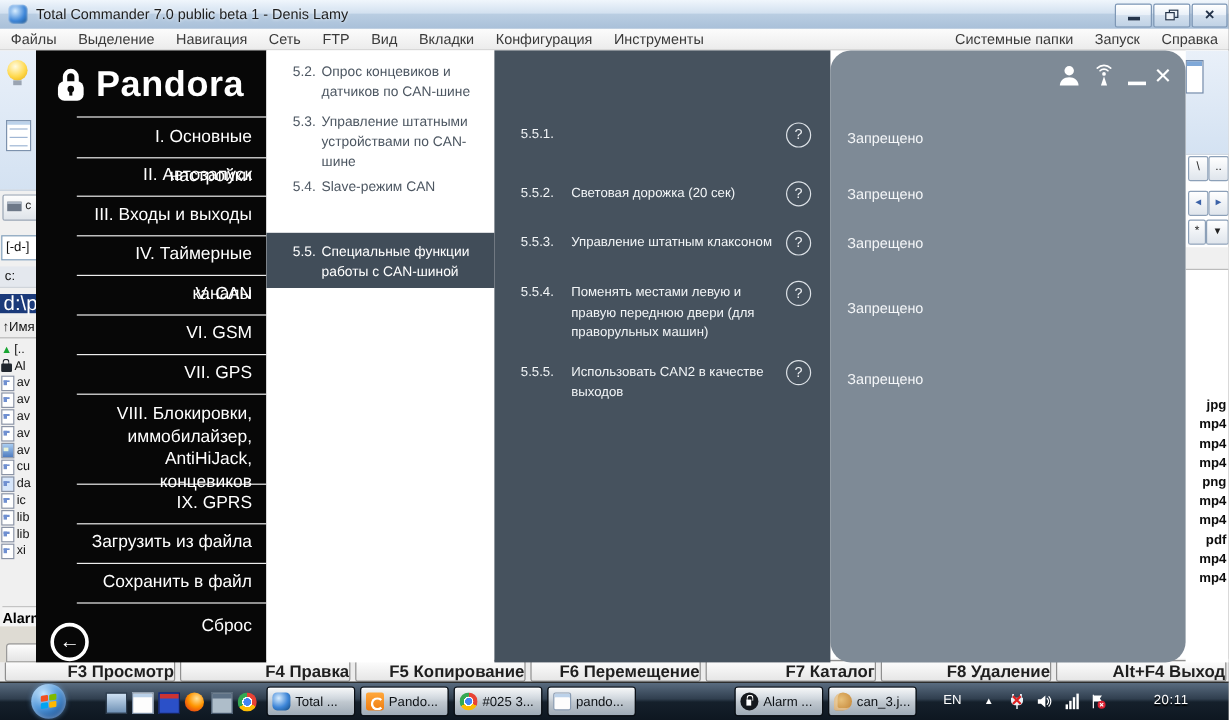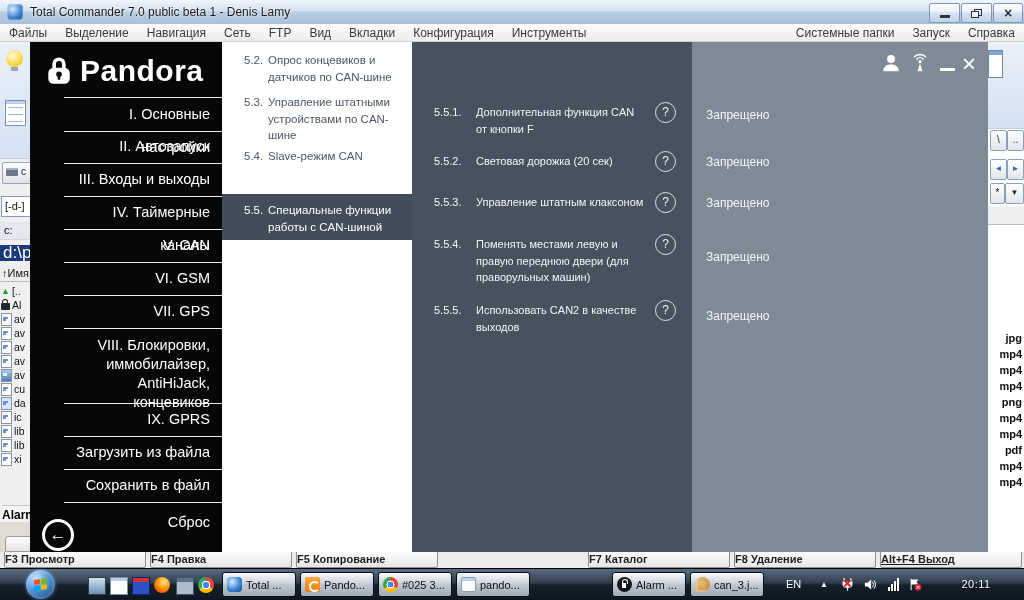--- a/index.html
+++ b/index.html
@@ -104,31 +104,31 @@
   .sm-row.sel{background:#414d59;color:#fff;height:46px;padding-top:8px;box-sizing:border-box;}
   .sm-row.sel .sm-num{top:8px;}
 
   .p-set{left:412px;top:42px;width:280px;height:510px;background:#46525e;z-index:5;}
   .st-row{position:absolute;left:0;width:280px;color:#f2f5f7;font-size:11px;line-height:1.5;}
   .st-num{position:absolute;left:22px;top:0;}
   .st-label{display:block;margin-left:64px;width:168px;}
   .st-help{position:absolute;right:16px;top:-2px;width:19px;height:19px;border:1.5px solid #dde2e7;
     border-radius:50%;text-align:center;line-height:18px;font-size:12px;color:#eef1f4;}
 
-  .p-val{left:692px;top:42px;width:296px;height:510px;background:#7e8a96;z-index:5;}
+  .p-val{left:692px;top:42px;width:296px;height:510px;background:#7e8a96;z-index:5;border-radius:17px;}
   .val{position:absolute;left:14px;font-size:12px;color:#f4f6f8;}
   .ticons{position:absolute;z-index:6;}
   .ovmin{width:15px;height:3px;background:#fff;}
   .ovclose{font-size:24px;color:#fff;line-height:20px;font-weight:normal;}
 
   
   .fbar{left:0;top:549px;width:1024px;height:19px;background:#ececec;z-index:0;}
   .fkey{position:absolute;top:1px;height:16px;border:1px solid #8f8f8f;border-radius:2px;
-    background:linear-gradient(#fdfdfd,#e6e6e6);font-size:11px;font-weight:bold;color:#1f1f1f;
-    text-align:left;line-height:17px;overflow:hidden;}
+    background:linear-gradient(#fdfdfd,#e6e6e6);font-size:14px;font-weight:bold;color:#1f1f1f;
+    text-align:right;line-height:17px;overflow:hidden;}
 
   
   .taskbar{left:0;top:568px;width:1024px;height:32px;z-index:10;
     background:linear-gradient(#5a6c80,#303f4f 42%,#15202b 50%,#0d1620);border-top:1px solid #000;}
   .orb{position:absolute;left:26px;top:1px;width:29px;height:29px;border-radius:50%;
     background:radial-gradient(circle at 35% 28%,#c6e6ff,#4c94d8 45%,#174e92 78%,#0a2c5c);
     box-shadow:inset 0 0 5px rgba(255,255,255,.55),0 0 4px rgba(120,190,255,.5);}
   .wflag{position:absolute;left:8px;top:9px;display:grid;grid-template-columns:6px 6px;grid-template-rows:5px 5px;gap:1px;transform:skewY(-8deg);}
   .wflag i{display:block;border-radius:1px;}
   .ql{position:absolute;top:8px;width:16px;height:16px;}
@@ -289,23 +289,24 @@
     <div class="ext" style="top:384px;">mp4</div>
     <div class="ext" style="top:400px;">pdf</div>
     <div class="ext" style="top:416px;">mp4</div>
     <div class="ext" style="top:432px;">mp4</div>
   </div>
 
   <div class="abs fbar">
     <div class="fkey" style="left:4px;width:140px;">F3 Просмотр</div>
     <div class="fkey" style="left:150px;width:140px;">F4 Правка</div>
     <div class="fkey" style="left:296px;width:140px;">F5 Копирование</div>
+    <div class="fkey" style="left:442px;width:140px;">F6 Перемещение</div>
     <div class="fkey" style="left:588px;width:140px;">F7 Каталог</div>
     <div class="fkey" style="left:734px;width:140px;">F8 Удаление</div>
-    <div class="fkey" style="left:880px;width:140px;text-decoration:underline;">Alt+F4 Выход</div>
+    <div class="fkey" style="left:880px;width:140px;">Alt+F4 Выход</div>
   </div>
 
   <div class="abs p-side">
     <div class="logo">
       <svg width="26" height="30" viewBox="0 0 24 28">
         <path d="M7.5 12V7.5a4.5 4.5 0 0 1 9 0V12" stroke="#fff" stroke-width="3.4" fill="none"></path>
         <rect x="2" y="11" width="20" height="15" rx="5" fill="#fff"></rect>
         <circle cx="12" cy="17" r="2.6" fill="#0a0a0a"></circle>
         <rect x="10.8" y="17.5" width="2.4" height="4.6" fill="#0a0a0a"></rect>
       </svg>
@@ -341,21 +342,20 @@
     </div>
     <div class="sm-row sel" style="top:152px;">
       <span class="sm-num">5.5.</span>
       <span class="sm-label">Специальные функции работы с CAN-шиной</span>
     </div>
   </div>
 
   <div class="abs p-set">
     <div class="st-row" style="top:62px;">
       <span class="st-num">5.5.1.</span>
-      <span class="st-label">Дополнительная функция CAN от кнопки F</span>
       <span class="st-help">?</span>
     </div>
     <div class="st-row" style="top:111px;">
       <span class="st-num">5.5.2.</span>
       <span class="st-label">Световая дорожка (20 сек)</span>
       <span class="st-help">?</span>
     </div>
     <div class="st-row" style="top:152px;">
       <span class="st-num">5.5.3.</span>
       <span class="st-label">Управление штатным клаксоном</span>

